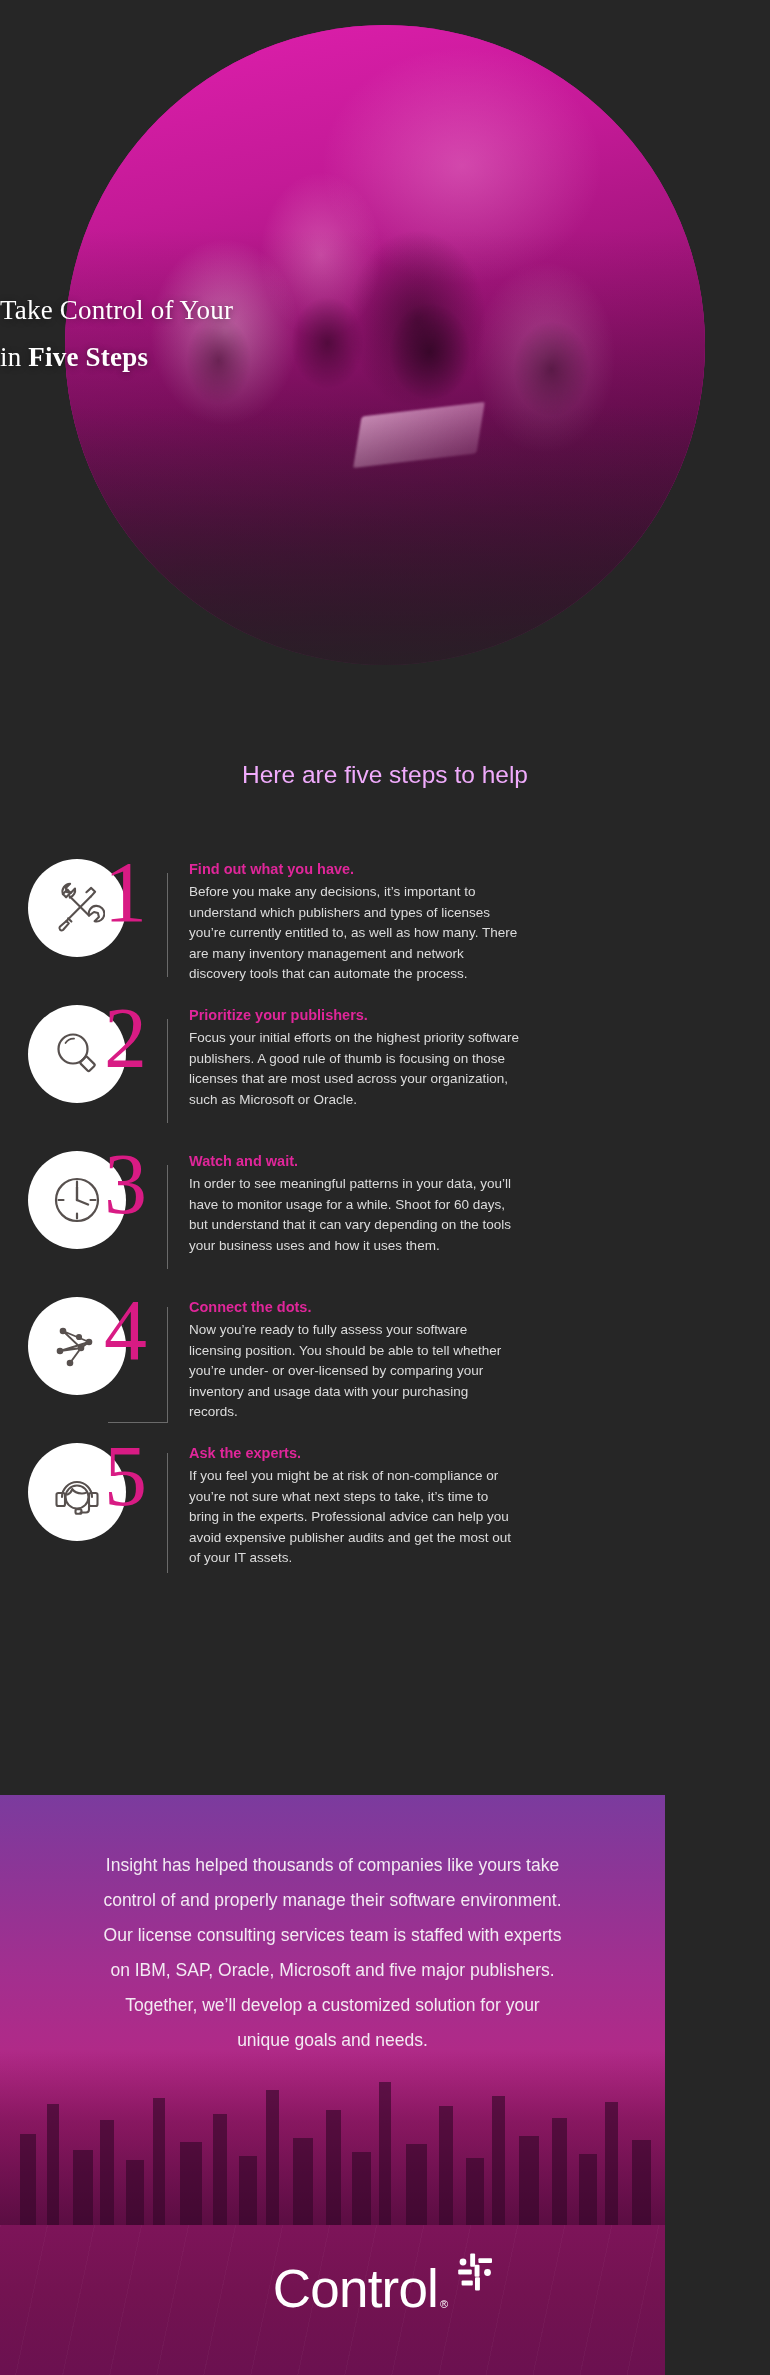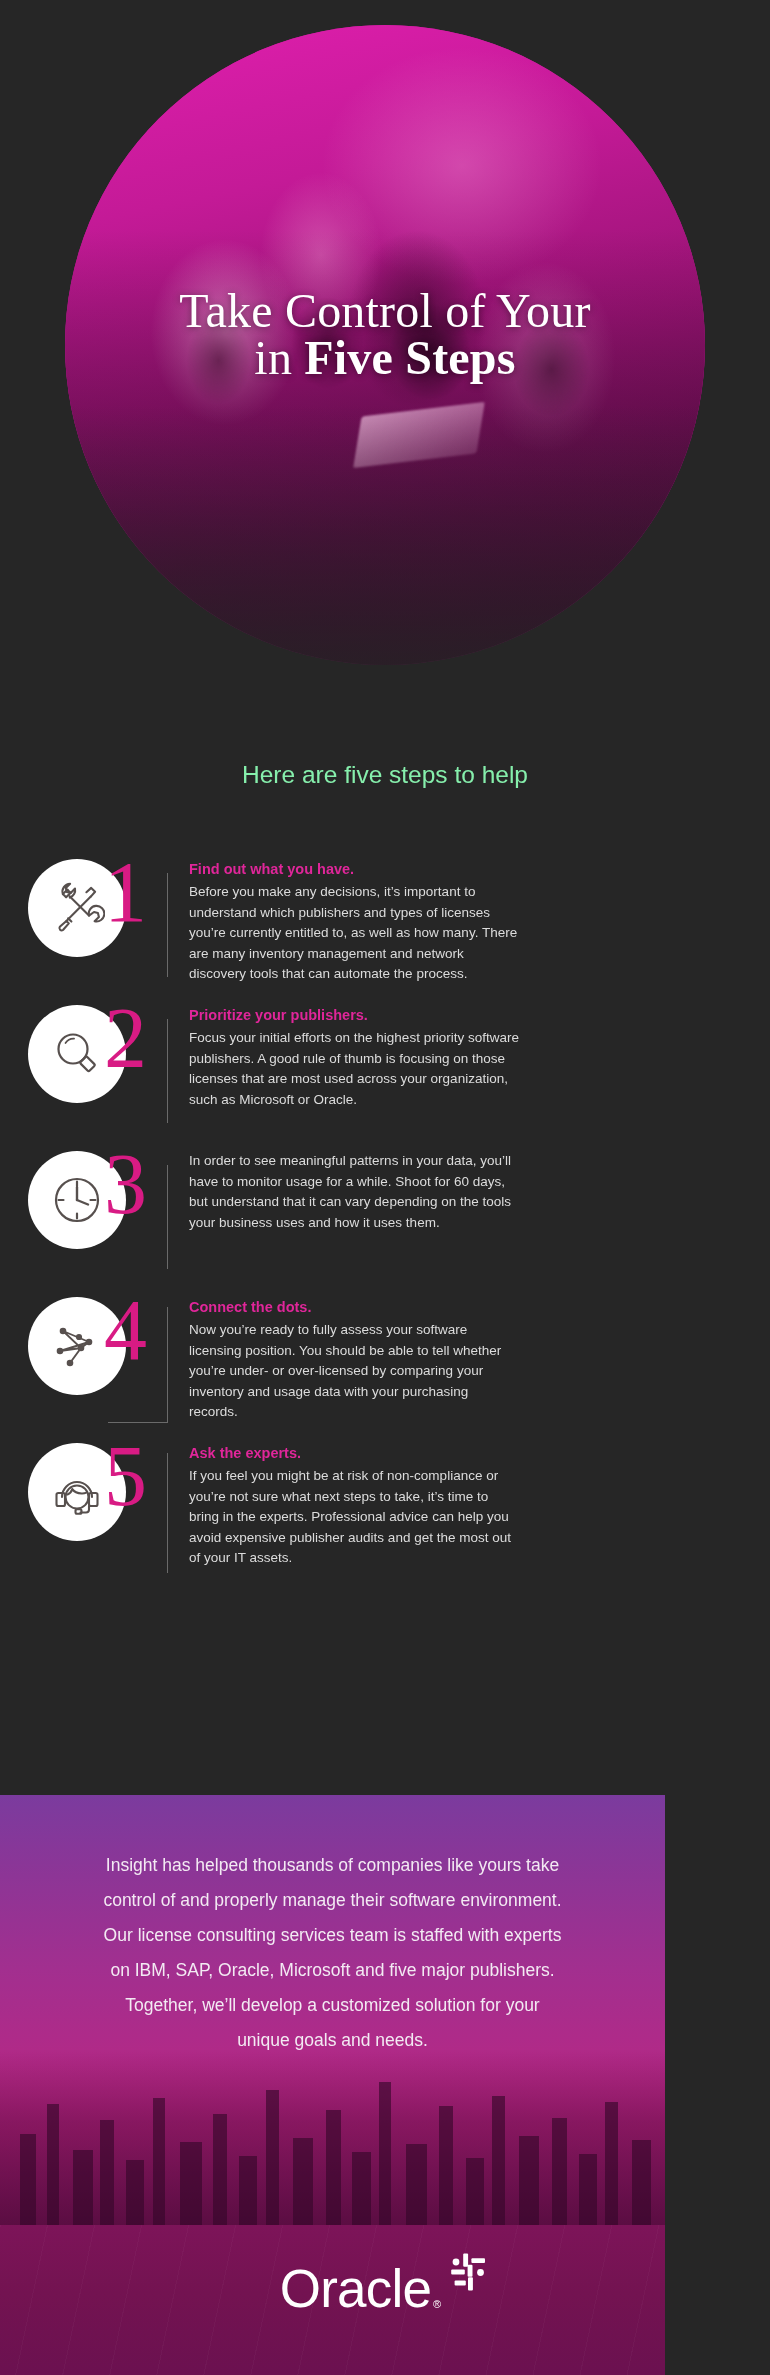--- a/index.html
+++ b/index.html
@@ -68,38 +68,38 @@
   }
   .hero-fade {
     position:absolute; left:0; right:0; bottom:0;
     height:330px;
     background:linear-gradient(180deg, rgba(38,38,38,0) 0%, rgba(38,38,38,.20) 28%, rgba(38,38,38,.55) 62%, rgba(38,38,38,.92) 92%, #262626 100%);
     pointer-events:none;
   }
   .hero-title {
     position:absolute;
     left:0; right:0; top:287px;
-    text-align:center;
+    text-align:left;
     font-family:"Liberation Serif", serif;
-    font-size:48px;
+    font-size:27px;
     line-height:47px;
     color:#ffffff;
     letter-spacing:.2px;
     text-shadow:0 1px 7px rgba(0,0,0,.45);
     z-index:3;
   }
   .hero-title .bold { font-weight:bold; }
 
   .subhead {
     position:absolute;
     left:0; right:0; top:758px;
     text-align:center;
     font-size:24.5px;
     line-height:33px;
-    color:#86efac;
+    color:#f0abfc;
     font-weight:300;
   }
 
   
   .steps {
     position:absolute;
     left:0; top:855px;
     width:770px;
   }
   .step {
@@ -324,20 +324,21 @@
               <path d="M29 10.5v5M29 42.5v5M10.5 29h5M42.5 29h5"></path>
               <path d="M29 29 L29 16.5" stroke-width="2.4"></path>
               <path d="M29 29 L40 33.5" stroke-width="2.4"></path>
             </g>
           </svg>
         </div>
         <div class="num">3</div>
         <div class="vline"></div>
       </div>
       <div class="step-right">
+        <div class="step-head">Watch and wait.</div>
         <div class="step-body">In order to see meaningful patterns in your data, you’ll have to monitor usage for a while.  Shoot for 60 days, but understand that it can vary depending on the tools your business uses and how it uses them.</div>
       </div>
     </div>
 
     <div class="step has-corner">
       <div class="step-left">
         <div class="circle">
           <svg width="58" height="58" viewBox="0 0 58 58">
             <g stroke="#57504e" stroke-width="1.9" fill="none" stroke-linecap="round">
               <path d="M15 14 L41 25 L12 34 L33 31 L15 14 M41 25 L33 31 L22 46 M33 31 L41 25"></path>
@@ -419,21 +420,21 @@
       <div>Insight has helped thousands of companies like yours take</div>
       <div>control of and properly manage their software environment.</div>
       <div>Our license consulting services team is staffed with experts</div>
       <div>on IBM, SAP, Oracle, Microsoft and five major publishers.</div>
       <div>Together, we’ll develop a customized solution for your</div>
       <div>unique goals and needs.</div>
     </div>
   </div>
 
   <div class="logo">
-    <span class="logo-word">Oracle</span>
+    <span class="logo-word">Control</span>
     <span class="logo-reg">®</span>
     <svg class="logo-mark" width="44" height="44" viewBox="0 0 44 44">
       <g fill="#ffffff">
         <circle cx="10" cy="9" r="3.4"></circle>
         <rect x="17.2" y="0.6" width="4.9" height="13.2" rx="1"></rect>
         <rect x="25.4" y="5.2" width="13.6" height="4.9" rx="1"></rect>
         <circle cx="34.5" cy="19.5" r="3.4"></circle>
         <rect x="5.2" y="16.6" width="13.6" height="4.9" rx="1"></rect>
         <rect x="22.2" y="16.2" width="13.0" height="4.9" rx="1" opacity="0"></rect>
         <rect x="22.0" y="24.3" width="4.9" height="13.2" rx="1"></rect>

